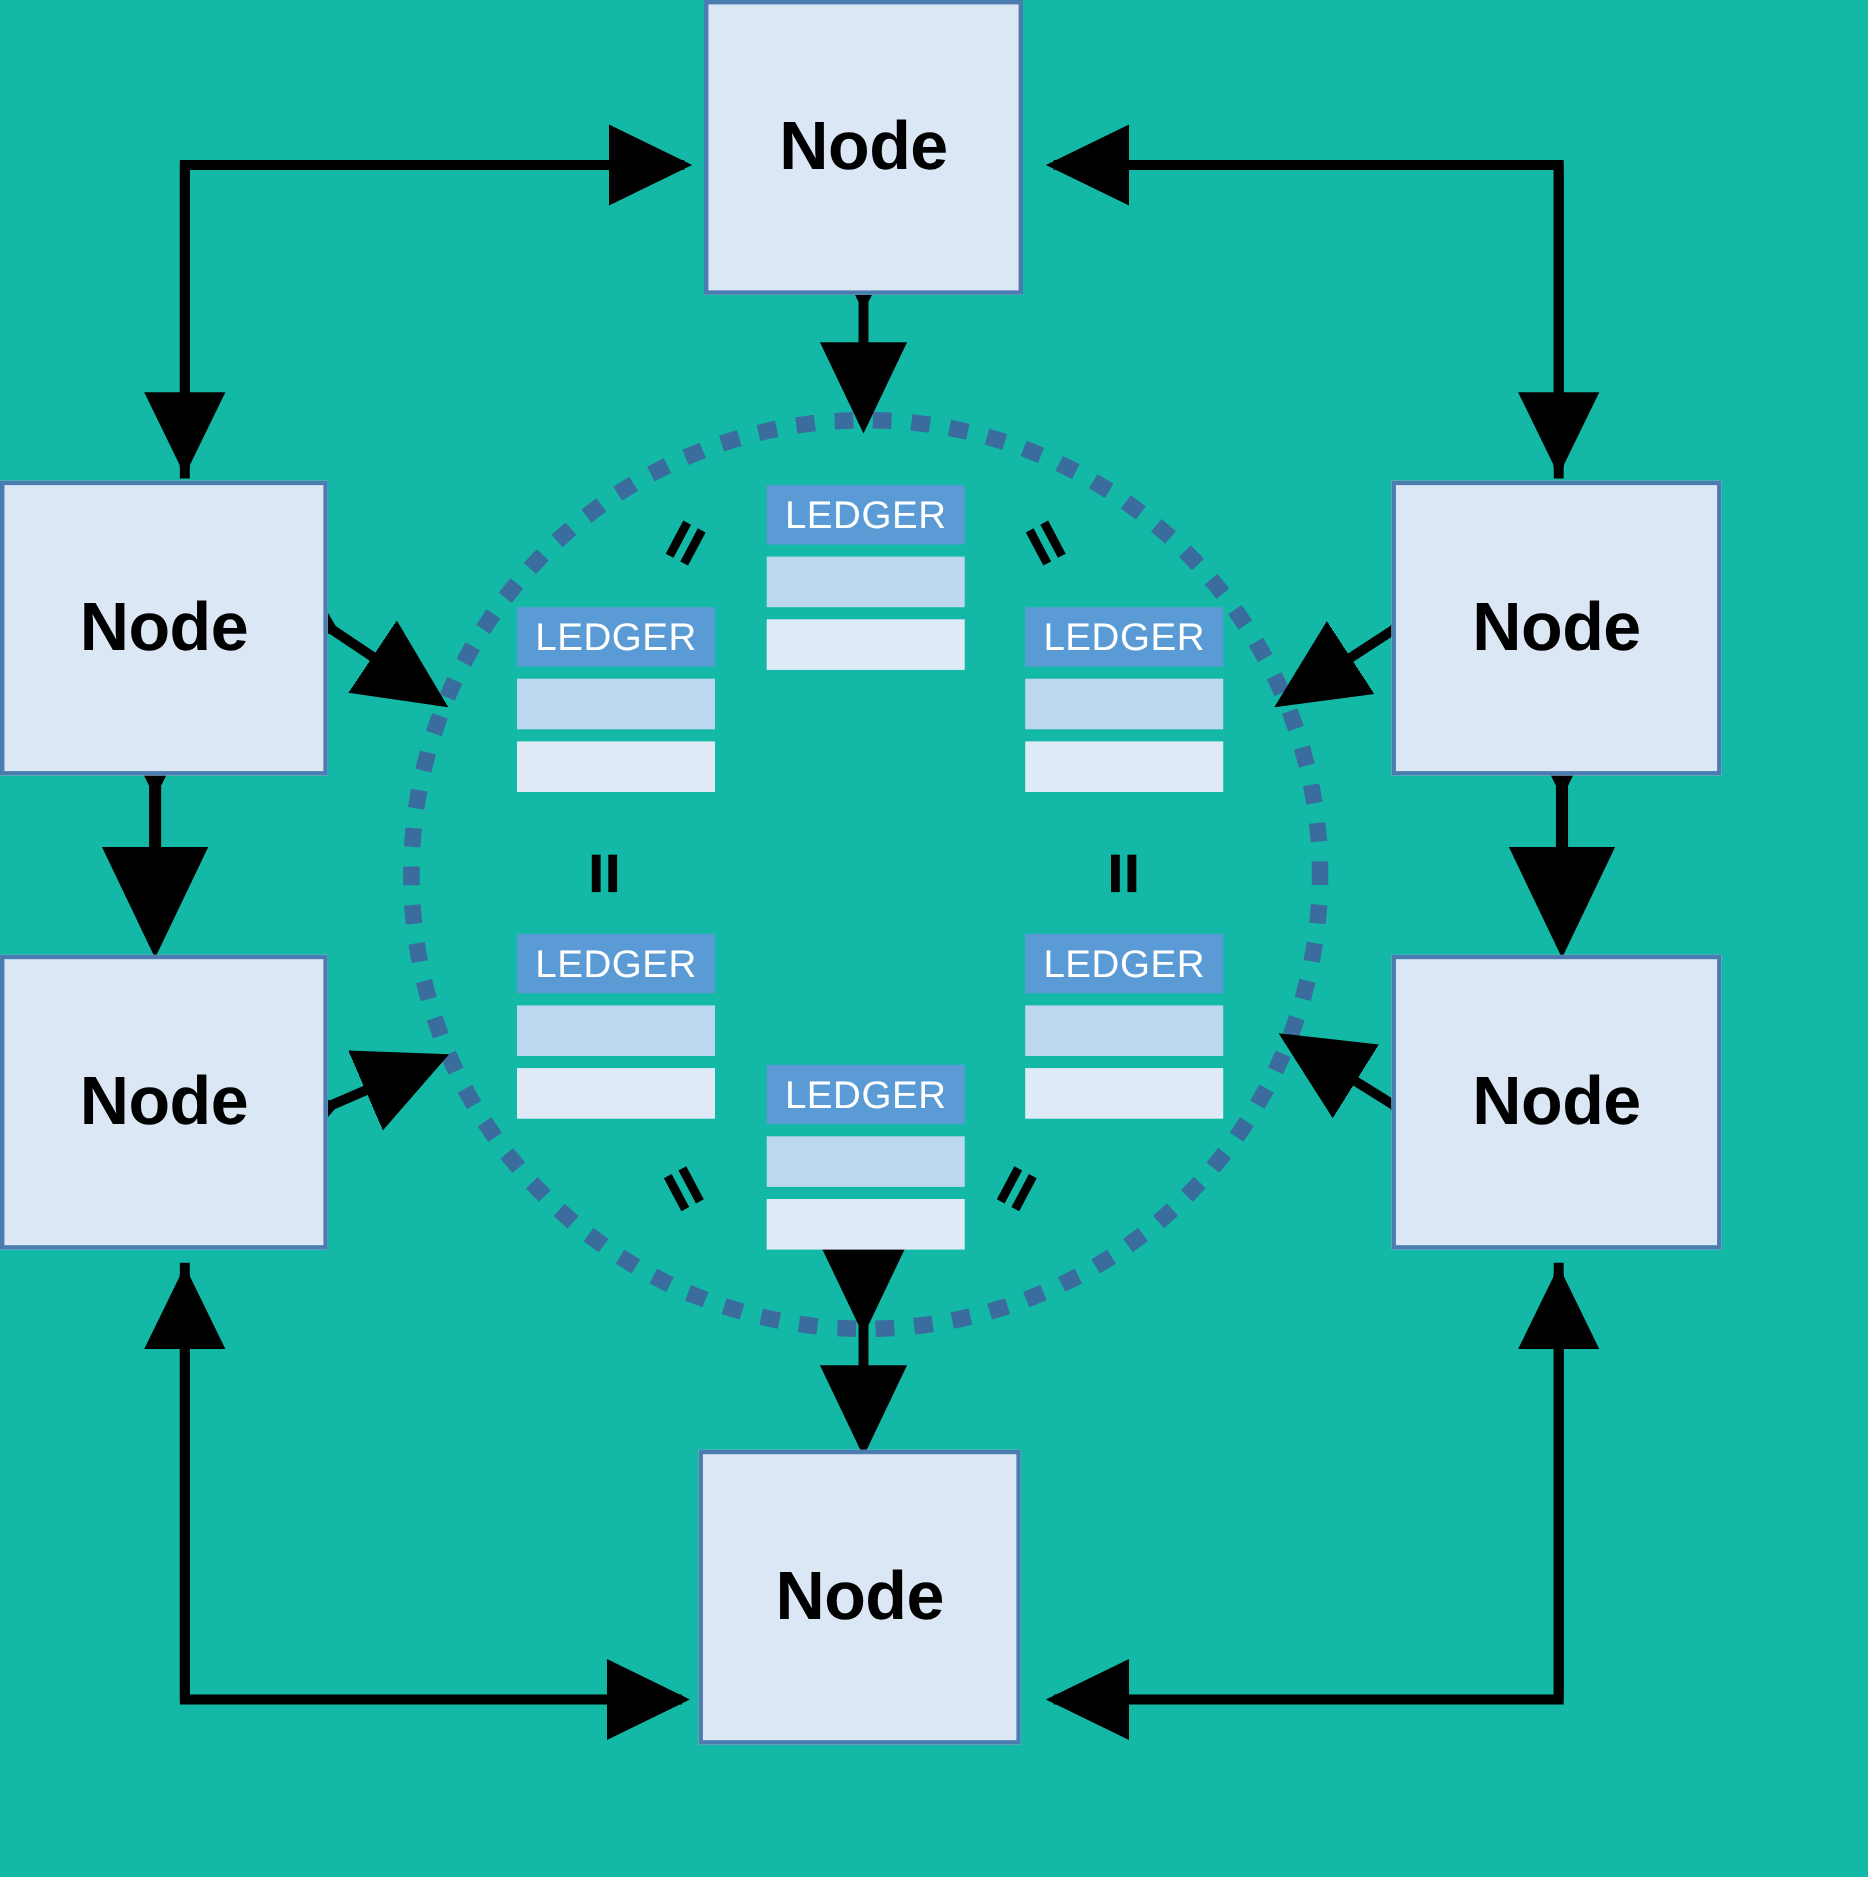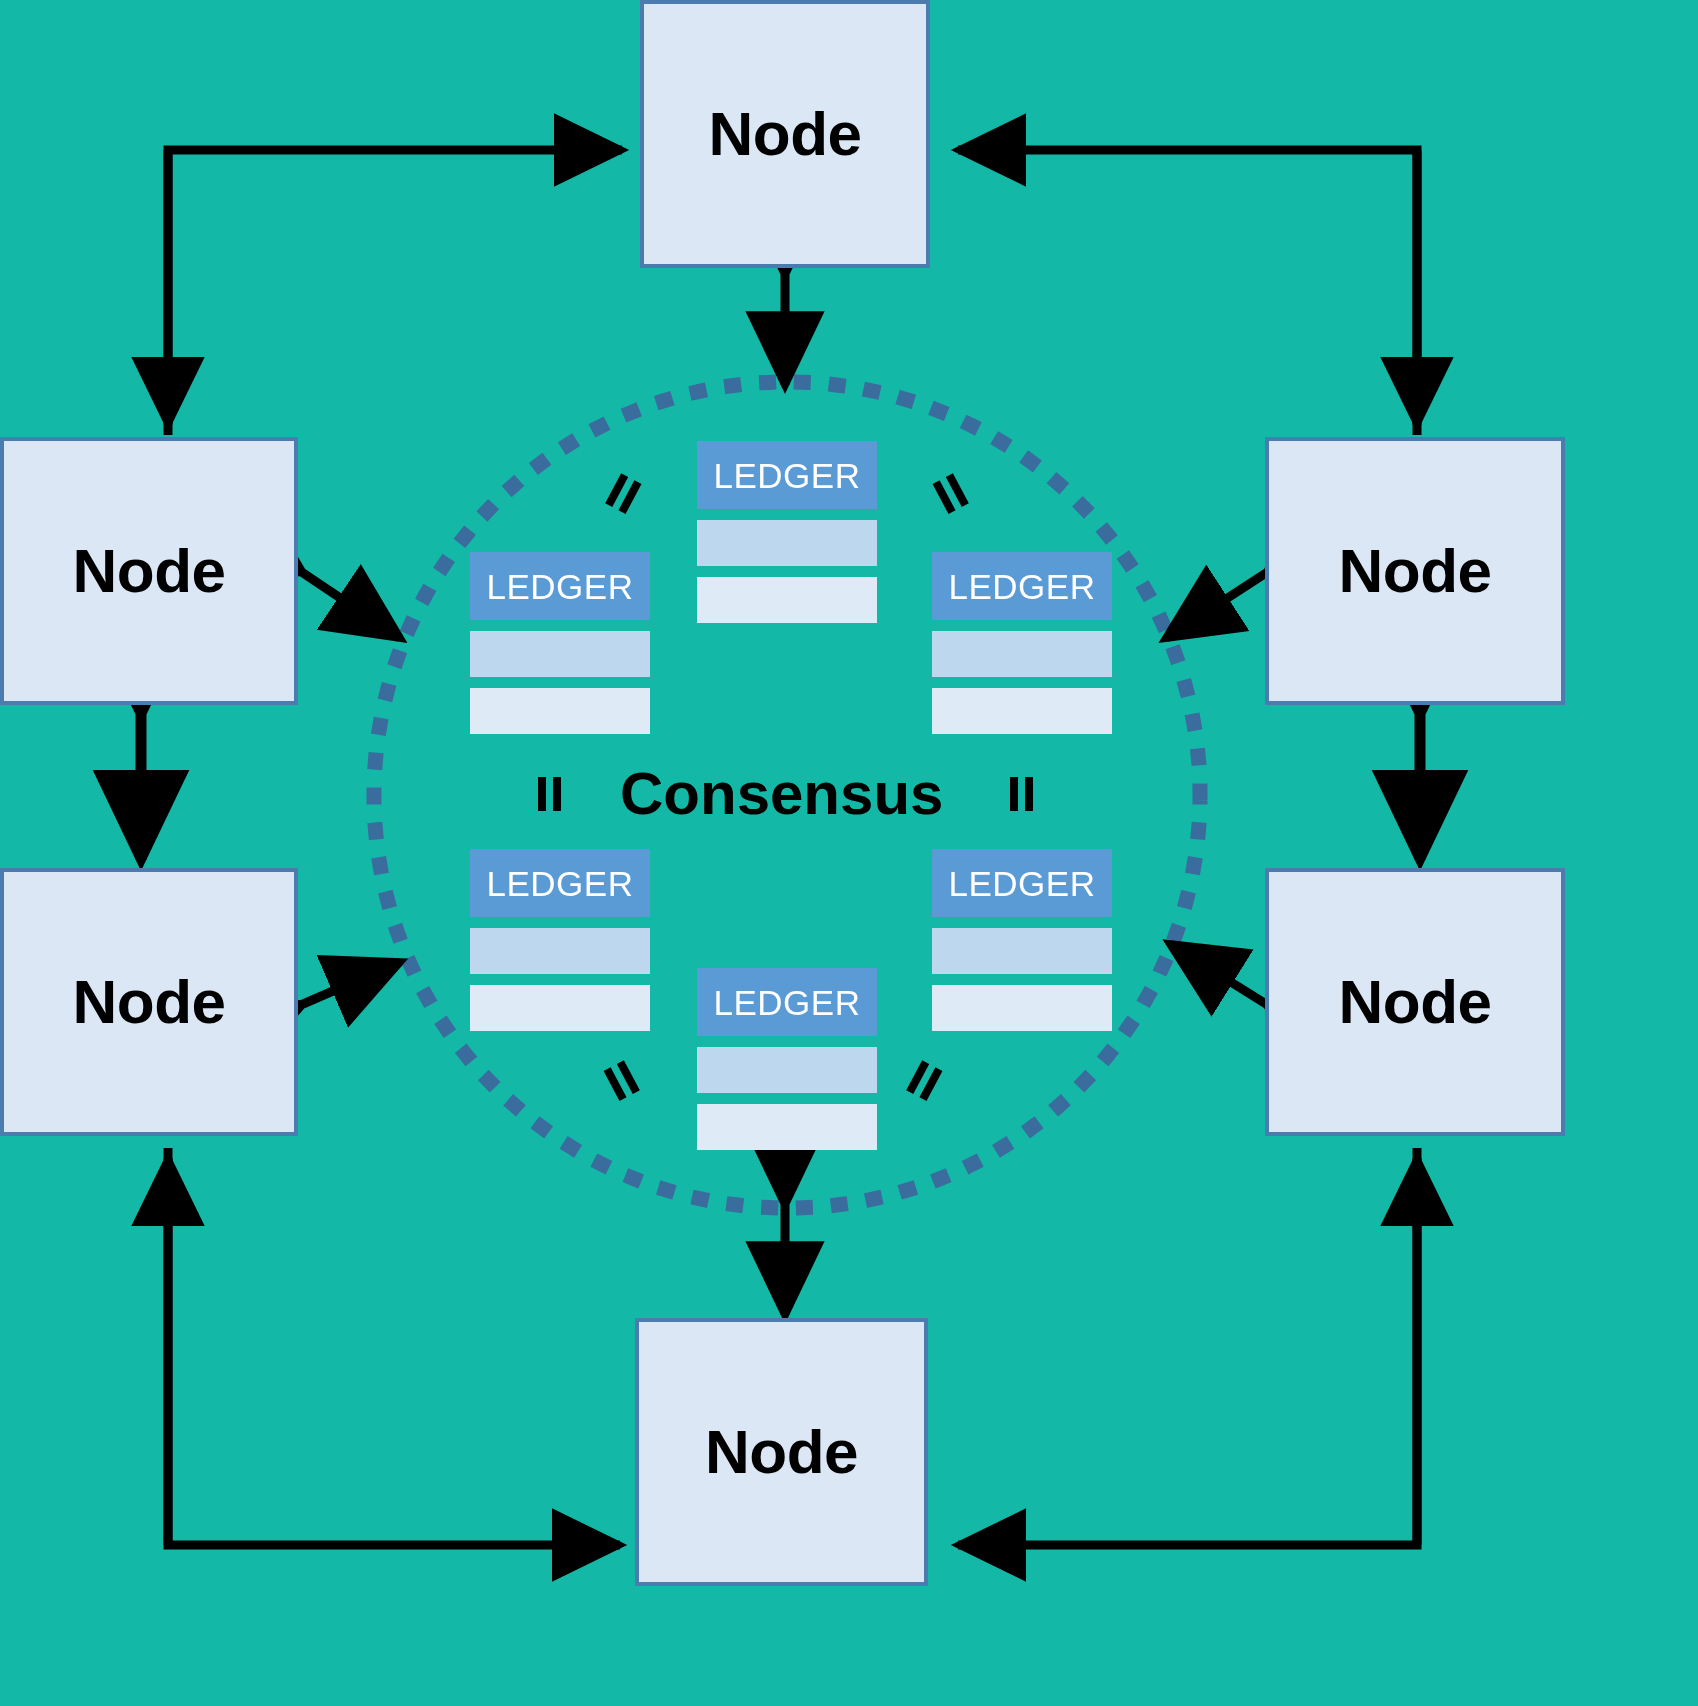--- a/index.html
+++ b/index.html
@@ -39,21 +39,21 @@
     font-size: 62px;
     color: #000000;
     letter-spacing: -0.5px;
     line-height: 1;
   }
   .ledger-stack {
     position: absolute;
     width: 180px;
   }
   .ledger-head {
-    height: 68px;
+    height: 54px;
     background: #5b9bd5;
     display: flex;
     align-items: center;
     justify-content: center;
     box-sizing: border-box;
   }
   .ledger-head span {
     font-family: "Liberation Sans", sans-serif;
     font-size: 35px;
     color: #ffffff;
@@ -220,21 +220,20 @@
   </div>
 
   <div class="ledger-stack" style="left:697px; top:968px;">
     <div class="ledger-head">
       <span>LEDGER</span>
     </div>
     <div class="ledger-row mid"></div>
     <div class="ledger-row low"></div>
   </div>
 
-  <div class="consensus-label" style="left:620px; top:764px;">Consensus</div>
 
   <div class="eq-mark" style="left:602px; top:473px; transform:rotate(-62deg);">
     <div class="bar b1"></div>
       <div class="bar b2"></div>
   </div>
 
   <div class="eq-mark" style="left:932px; top:473px; transform:rotate(62deg);">
     <div class="bar b1"></div>
       <div class="bar b2"></div>
   </div>

